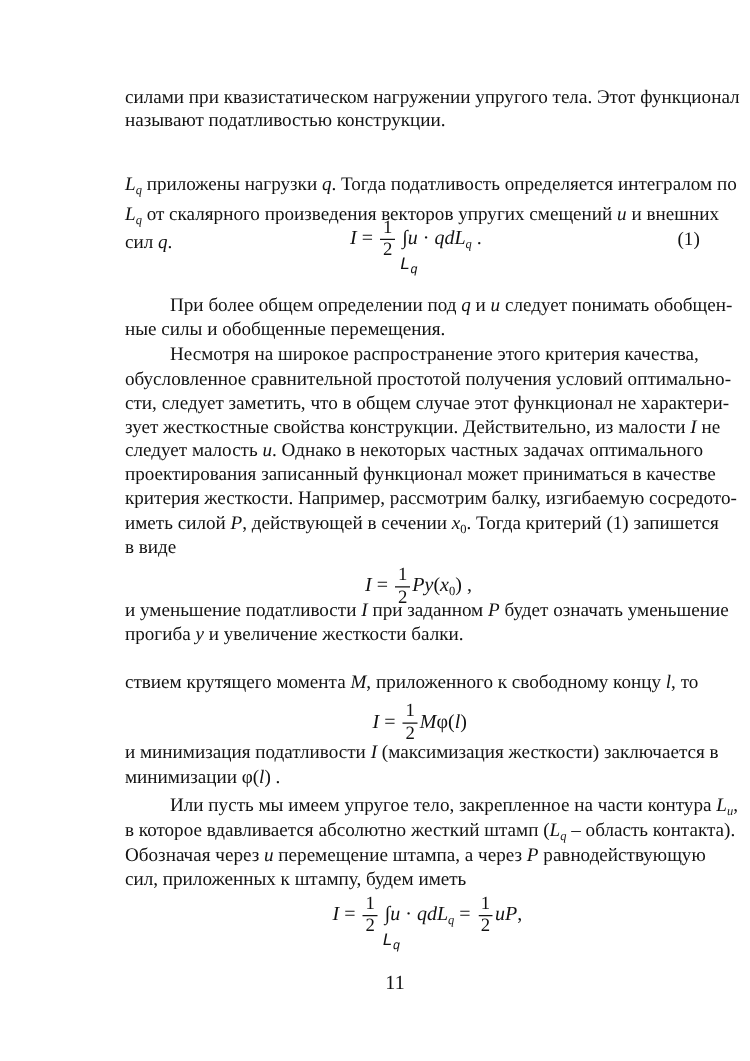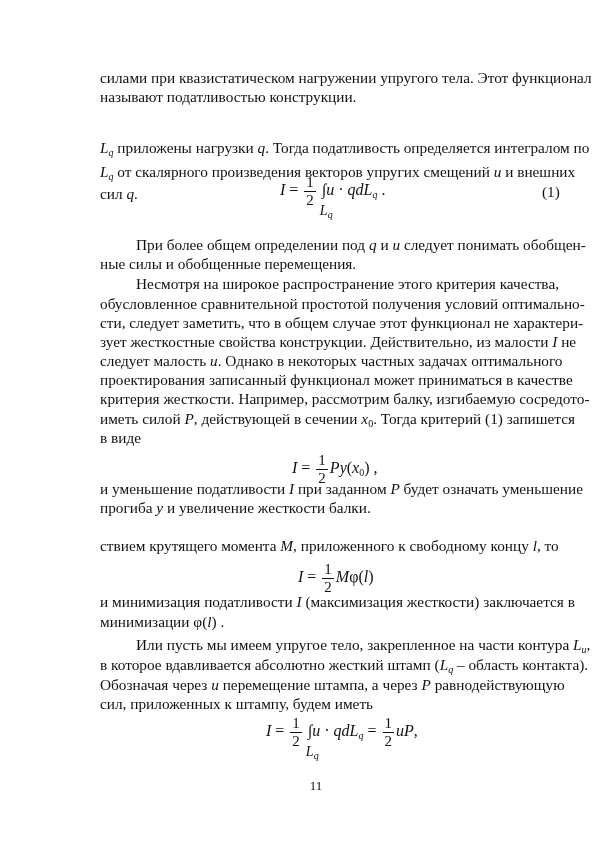--- a/index.html
+++ b/index.html
@@ -10,23 +10,23 @@
           white-space: nowrap; }
   .just { text-align: justify; text-align-last: justify; }
   .indent { left: 120px; width: 423px; }
   i, .it { font-style: italic; }
   sub { font-size: 10px; vertical-align: -3px; line-height: 0; }
   .formula { position: absolute; font-size: 16px; white-space: nowrap; line-height: 1; }
   .frac { display: inline-block; vertical-align: middle; text-align: center; margin: 0 2px; }
   .frac span { display: block; font-size: 15px; line-height: 17px; }
   .frac .num { border-bottom: 1px solid #111; padding: 0 2px; }
   .integral { display: inline-block; position: relative; font-size: 16px; }
-  .limit { position: absolute; font-style: italic; font-size: 14px; }
+  .limit { position: absolute; font-style: italic; font-size: 14px; font-family: Liberation Mono, monospace; }
   .eqno { position: absolute; font-size: 15.3px; }
-  .pagenum { position: absolute; left: 290px; top: 778px; font-size: 13px; width: 20px; text-align: center; }
+  .pagenum { position: absolute; left: 290px; top: 778px; font-size: 16px; width: 20px; text-align: center; }
 </style>
 </head>
 <body>
 
 <div class="page">
 
   <div class="line just" style="top:69px">силами при квазистатическом нагружении упругого тела. Этот функционал</div>
   <div class="line" style="top:88px">называют податливостью конструкции.</div>
 
   <div class="line just" style="top:163px"><i>L</i><sub class="it">q</sub><span> от скалярного произведения векторов упругих смещений </span><i>u</i><span> и внешних</span></div>

